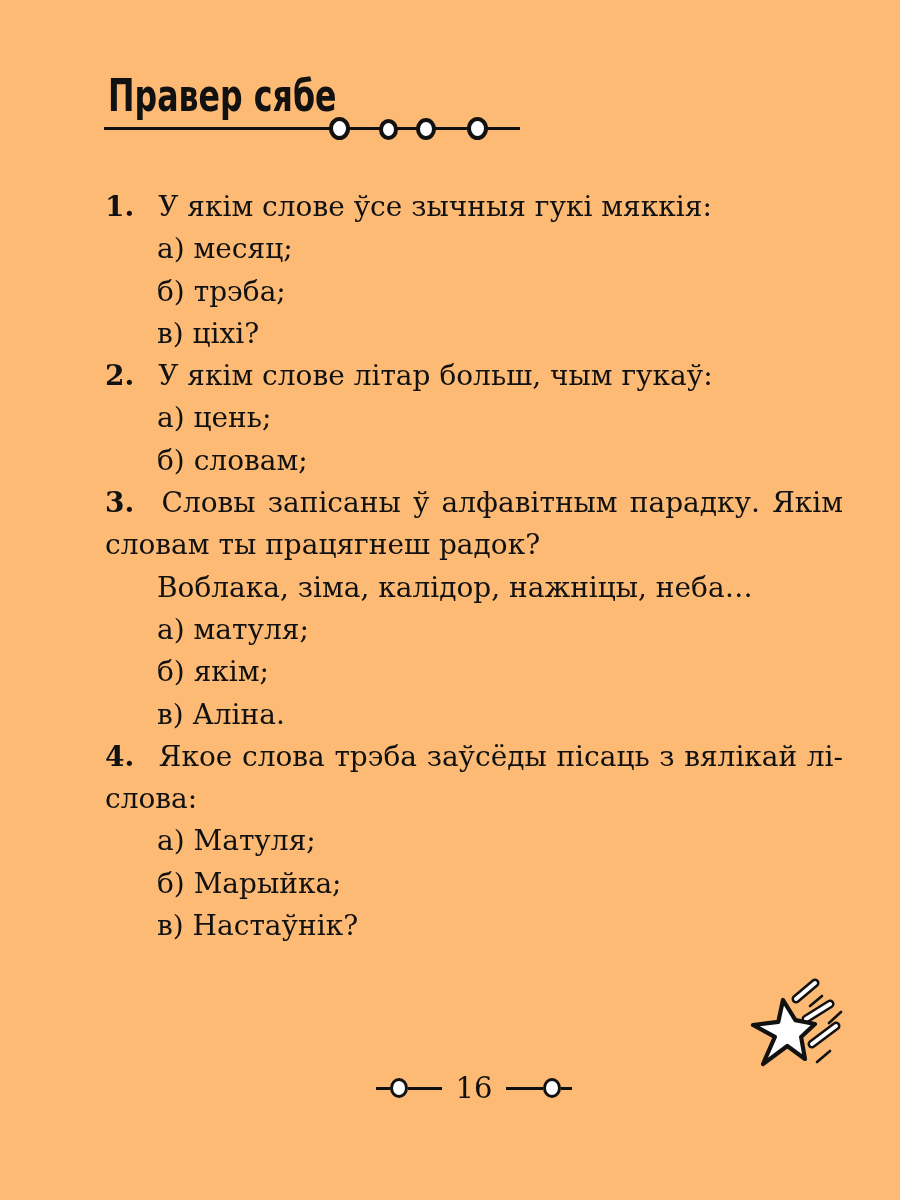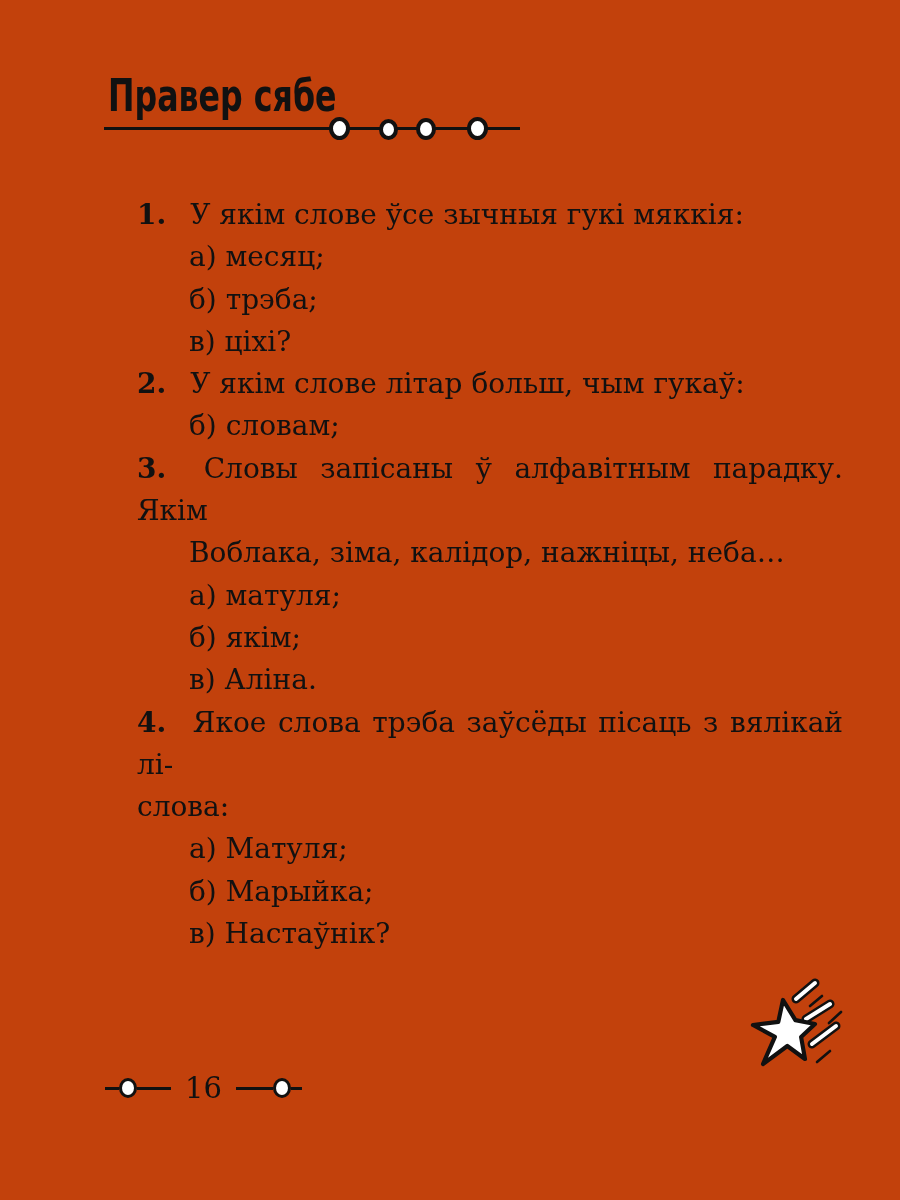--- a/index.html
+++ b/index.html
@@ -4,21 +4,21 @@
 <style>
   html, body { margin: 0; padding: 0; }
   body {
     width: 900px; height: 1200px;
     background: #ffffff;
     font-family: "DejaVu Serif", serif;
     color: #111111;
     position: relative;
     overflow: hidden;
   }
-  .page { position: absolute; inset: 0; background: #c2410c; }
+  .page { position: absolute; inset: 0; background: #fdba74; }
 
   
   .header-title {
     position: absolute;
     left: 108px; top: 74px;
     font-family: "DejaVu Sans", sans-serif;
     font-weight: bold;
     font-size: 44px;
     line-height: 44px;
     letter-spacing: 0px;
@@ -42,38 +42,37 @@
     background: #ffffff;
   }
   .rc1 { left: 329px; }
   .rc2 { left: 379px; width: 11px; height: 13px; top: 119px; }
   .rc3 { left: 416px; width: 12px; height: 14px; top: 118px; }
   .rc4 { left: 467px; }
 
   
   .content {
     position: absolute;
-    left: 105px; right: 57px; top: 194px;
+    left: 105px; right: 57px; top: 186px;
     font-size: 28px;
     line-height: 42.3px;
-    margin-left: 32px;
   }
   .qnum { font-weight: bold; margin-right: 15px; }
   .opt, .wordrow { padding-left: 52px; }
   .jline {
     text-align: justify;
     text-align-last: justify;
     text-justify: inter-word;
   }
 
   
   .footer {
     position: absolute;
     left: 105px; right: 57px; top: 1071px; height: 34px;
-    display: flex; align-items: center; 
+    display: flex; align-items: center; justify-content: center;
     font-size: 29px;
   }
   .fgroup { display: flex; align-items: center; }
   .fline { height: 3px; background: #111111; }
   .fl-a { width: 14px; }
   .fl-b { width: 34px; }
   .fl-c { width: 37px; }
   .fl-d { width: 11px; }
   .fcircle {
     width: 12px; height: 14px;
@@ -106,25 +105,27 @@
 
     <div class="question">
       <div class="qline"><span class="qnum">1.</span> <span>У якім слове ўсе зычныя гукі мяккія:</span></div>
       <div class="opt">а) месяц;</div>
       <div class="opt">б) трэба;</div>
       <div class="opt">в) ціхі?</div>
     </div>
 
     <div class="question">
       <div class="qline"><span class="qnum">2.</span> <span>У якім слове літар больш, чым гукаў:</span></div>
+      <div class="opt">а) цень;</div>
       <div class="opt">б) словам;</div>
     </div>
 
     <div class="question">
       <div class="qline jline"><span class="qnum">3.</span> <span>Словы запісаны ў алфавітным парадку. Якім</span></div>
+      <div class="qline">словам ты працягнеш радок?</div>
       <div class="wordrow">Воблака, зіма, калідор, нажніцы, неба…</div>
       <div class="opt">а) матуля;</div>
       <div class="opt">б) якім;</div>
       <div class="opt">в) Аліна.</div>
     </div>
 
     <div class="question">
       <div class="qline jline"><span class="qnum">4.</span> <span>Якое слова трэба заўсёды пісаць з вялікай лі-</span></div>
       <div class="qline">слова:</div>
       <div class="opt">а) Матуля;</div>

